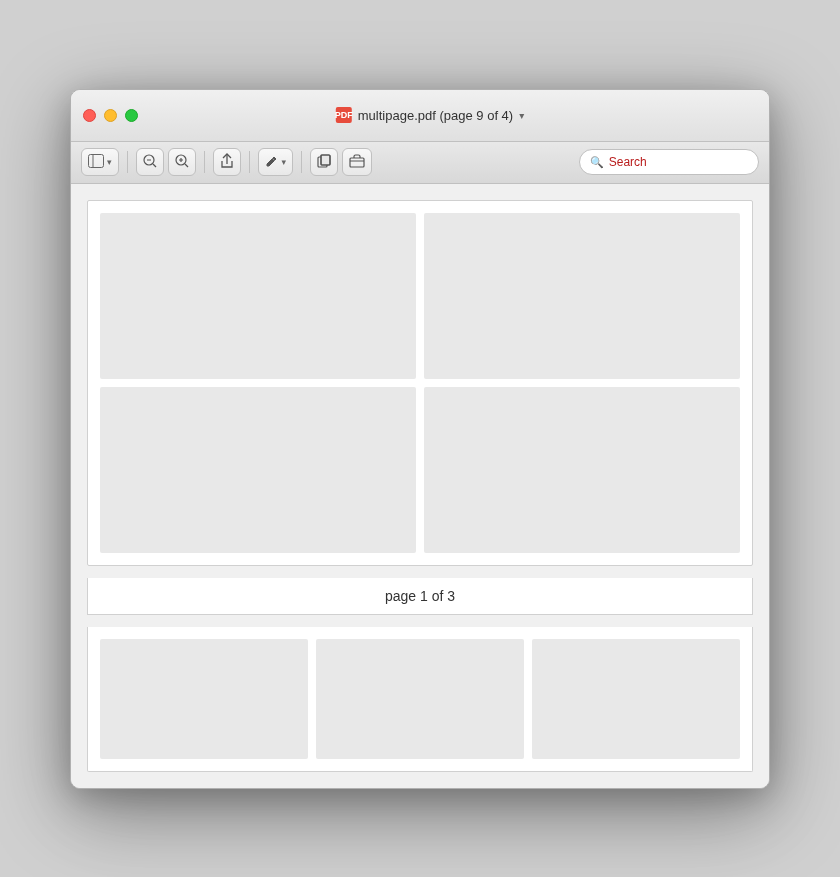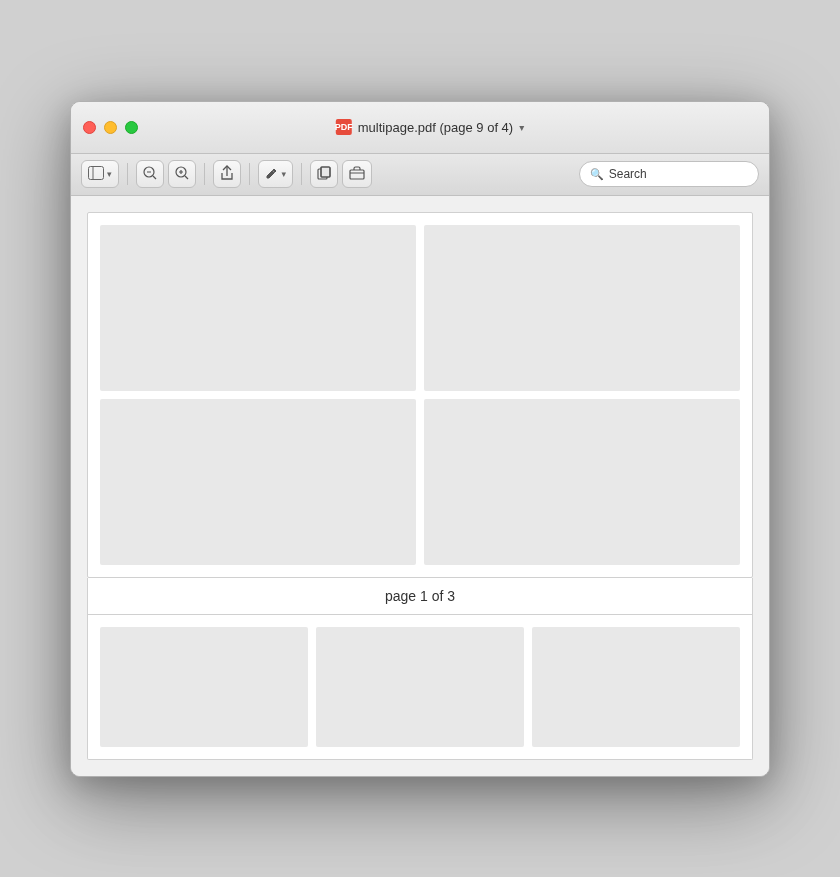--- a/index.html
+++ b/index.html
@@ -143,21 +143,21 @@
       font-size: 11px;
       color: #999;
     }
 
     
     .content-area {
       background: #f0f0f0;
       padding: 16px;
       display: flex;
       flex-direction: column;
-      gap: 0;
+      gap: 12px;
     }
 
     
     .page-section-top {
       background: white;
       border: 1px solid #d0d0d0;
       border-radius: 2px;
       padding: 12px;
       margin-bottom: 0;
     }
@@ -301,21 +301,21 @@
             <path d="M5 4 L5 2.5 C5 1.7 5.7 1 6.5 1 L9.5 1 C10.3 1 11 1.7 11 2.5 L11 4" stroke="#555" stroke-width="1.2" fill="none"></path>
             <line x1="1" y1="7" x2="15" y2="7" stroke="#555" stroke-width="1"></line>
           </svg>
         </span>
       </div>
 
       <div class="toolbar-spacer"></div>
 
       <div class="search-field">
         <span class="search-icon-char">🔍</span>
-        <span style="font-size:12px; color:#404040;">Search</span>
+        <span style="font-size:12px; color:#b91c1c;">Search</span>
       </div>
     </div>
 
     <div class="content-area">
 
       <div class="page-section-top">
         <div class="grid-2x2">
           <div class="grid-cell"></div>
           <div class="grid-cell"></div>
           <div class="grid-cell"></div>

